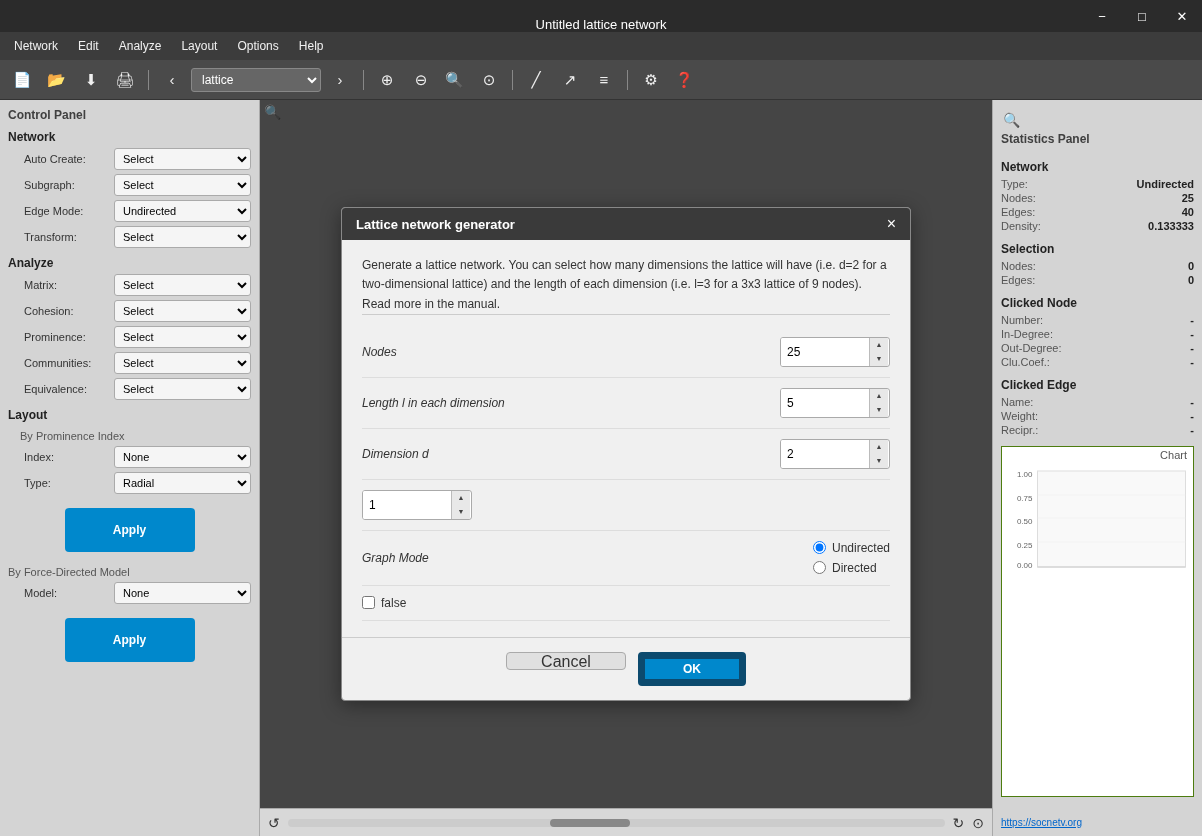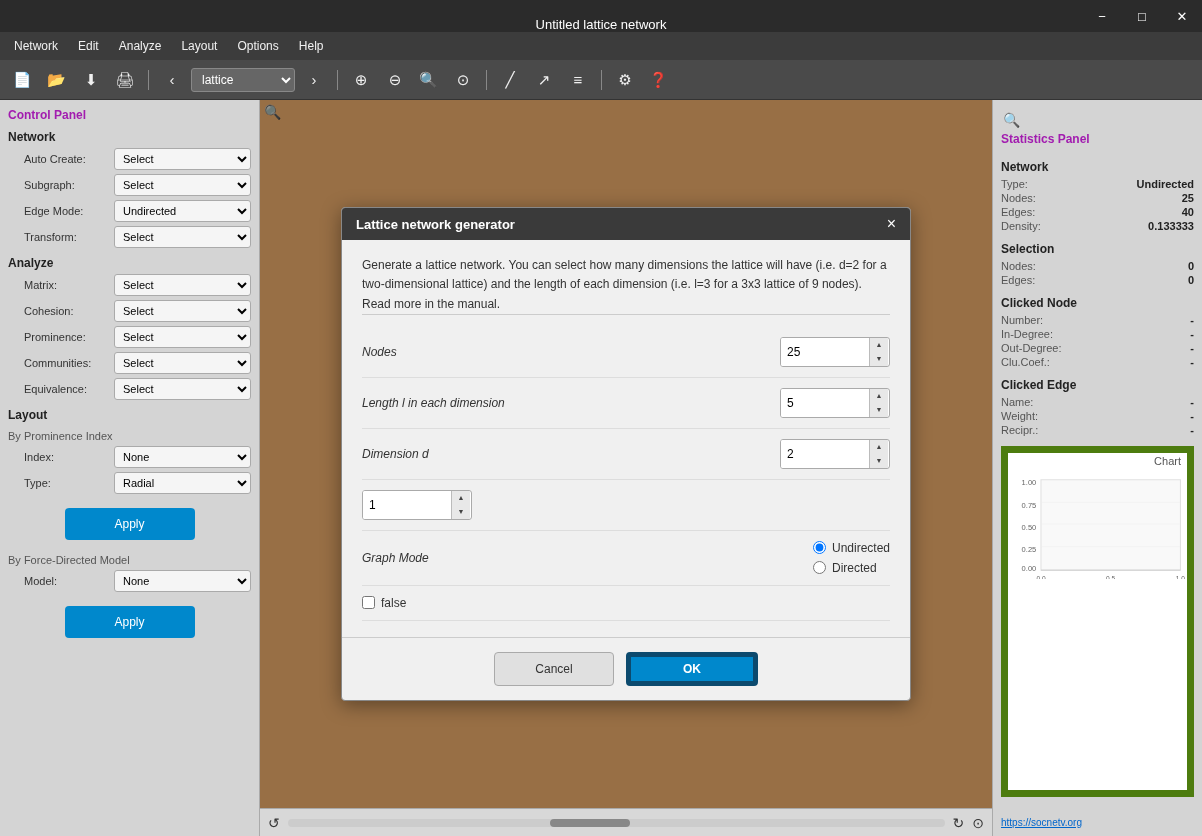--- a/index.html
+++ b/index.html
@@ -71,21 +71,21 @@
       display: flex; align-items: center; justify-content: center;
       font-size: 15px;
     }
     .toolbar .nav-select {
       background: #666;
       border: 1px solid #888;
       color: #fff;
       padding: 3px 6px;
       border-radius: 3px;
       font-size: 12px;
-      width: 104px;
+      width: 130px;
     }
     .toolbar-sep {
       width: 1px;
       height: 20px;
       background: #888;
       margin: 0 4px;
     }
 
     
     .main-layout {
@@ -98,21 +98,21 @@
       width: 260px;
       background: #d4d4d4;
       border-right: 1px solid #aaa;
       overflow-y: auto;
       padding: 8px;
       flex-shrink: 0;
     }
     .panel-title {
       font-size: 12px;
       font-weight: bold;
-      color: #a21caf;
+      color: #404040;
       margin-bottom: 6px;
     }
     .section-title {
       font-size: 12px;
       font-weight: bold;
       color: #222;
       margin: 8px 0 4px 0;
     }
     .form-row {
       display: flex;
@@ -132,41 +132,41 @@
       border: 1px solid #aaa;
       border-radius: 3px;
       background: #f5f5f5;
       font-size: 11px;
       padding: 0 4px;
     }
     .apply-btn {
       display: block;
       width: 130px;
       margin: 14px auto;
-      height: 32px;
+      height: 44px;
       background: #0088cc;
       color: white;
       border: none;
       border-radius: 4px;
       cursor: pointer;
       font-size: 12px;
-      font-weight: normal;
+      font-weight: bold;
     }
 
     
     .canvas-area {
       flex: 1;
       background: #e8e8e8;
       position: relative;
       display: flex;
       flex-direction: column;
     }
     .canvas-main {
       flex: 1;
-      background: #fdba74;
+      background: #737373;
       position: relative;
       overflow: hidden;
     }
     .canvas-bottom {
       height: 28px;
       background: #d8d8d8;
       border-top: 1px solid #aaa;
       display: flex;
       align-items: center;
       padding: 0 8px;
@@ -218,21 +218,21 @@
       justify-content: space-between;
       font-size: 11px;
       color: #333;
       margin-bottom: 2px;
     }
     .stats-row .label { color: #555; }
     .stats-row .value { font-weight: bold; color: #222; }
     .chart-area {
       flex: 1;
       background: #fff;
-      border: 7px solid #4d7c0f;
+      border: 1px solid #4d7c0f;
       margin-top: 8px;
       position: relative;
       min-height: 120px;
     }
     .chart-title {
       font-size: 11px;
       color: #555;
       text-align: right;
       padding: 2px 6px;
     }
@@ -381,33 +381,33 @@
     
     .modal-footer {
       display: flex;
       justify-content: center;
       gap: 12px;
       padding: 14px 20px;
       border-top: 1px solid #ccc;
     }
     .btn-cancel {
       width: 120px;
-      height: 34px;
+      height: 18px;
       background: #e0e0e0;
       border: 1px solid #aaa;
       border-radius: 4px;
-      font-size: 12px;
+      font-size: 16px;
       cursor: pointer;
       color: #333;
     }
     .btn-ok {
-      width: 132px;
+      width: 108px;
       height: 34px;
       background: #0088cc;
-      border: 5px solid #0c4a6e;
+      border: 7px solid #0c4a6e;
       border-radius: 4px;
       font-size: 12px;
       cursor: pointer;
       color: #fff;
       font-weight: bold;
     }
 
     
     .stats-zoom-row {
       display: flex;
@@ -521,21 +521,21 @@
       </select>
     </div>
     <div class="form-row">
       <span class="form-label">Equivalence:</span>
       <select class="form-select">
         <option>Select</option>
       </select>
     </div>
 
     <div class="section-title">Layout</div>
-    <div class="section-title" style="font-size:11px;font-weight:normal;color:#555;">By Prominence Index</div>
+    <div class="section-title" style="font-size:11px;font-weight:normal;color:#555;margin-left:12px;">By Prominence Index</div>
 
     <div class="form-row">
       <span class="form-label">Index:</span>
       <select class="form-select">
         <option>None</option>
       </select>
     </div>
     <div class="form-row">
       <span class="form-label">Type:</span>
       <select class="form-select">

